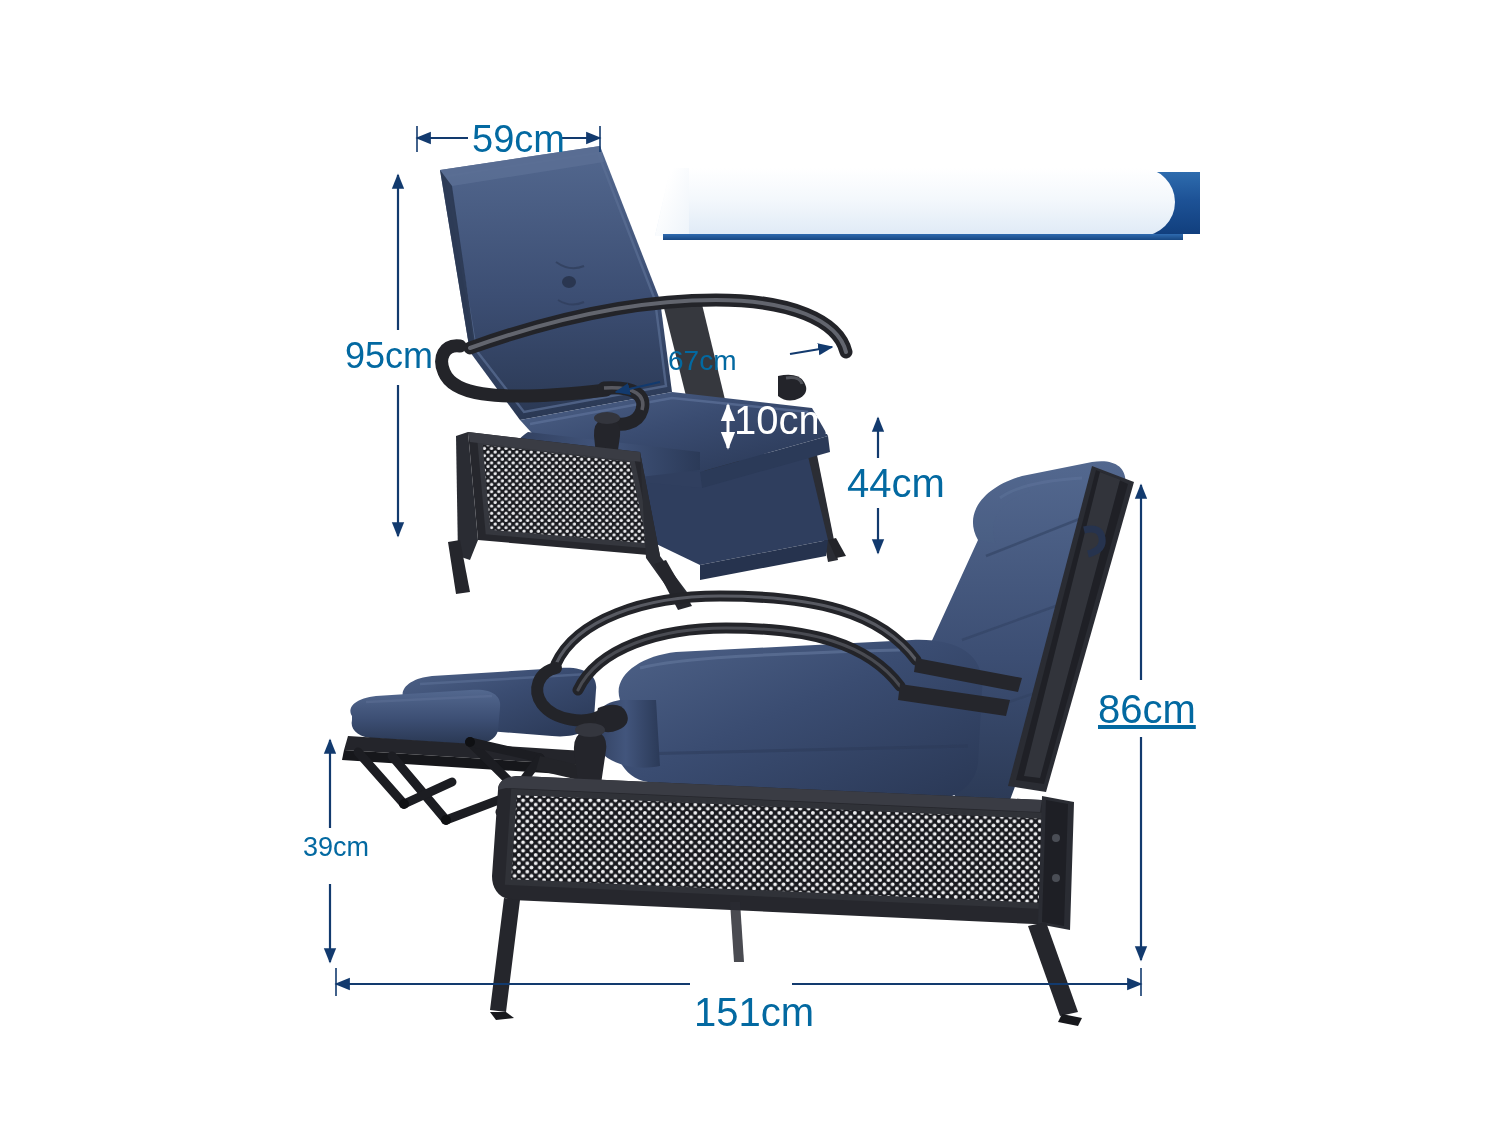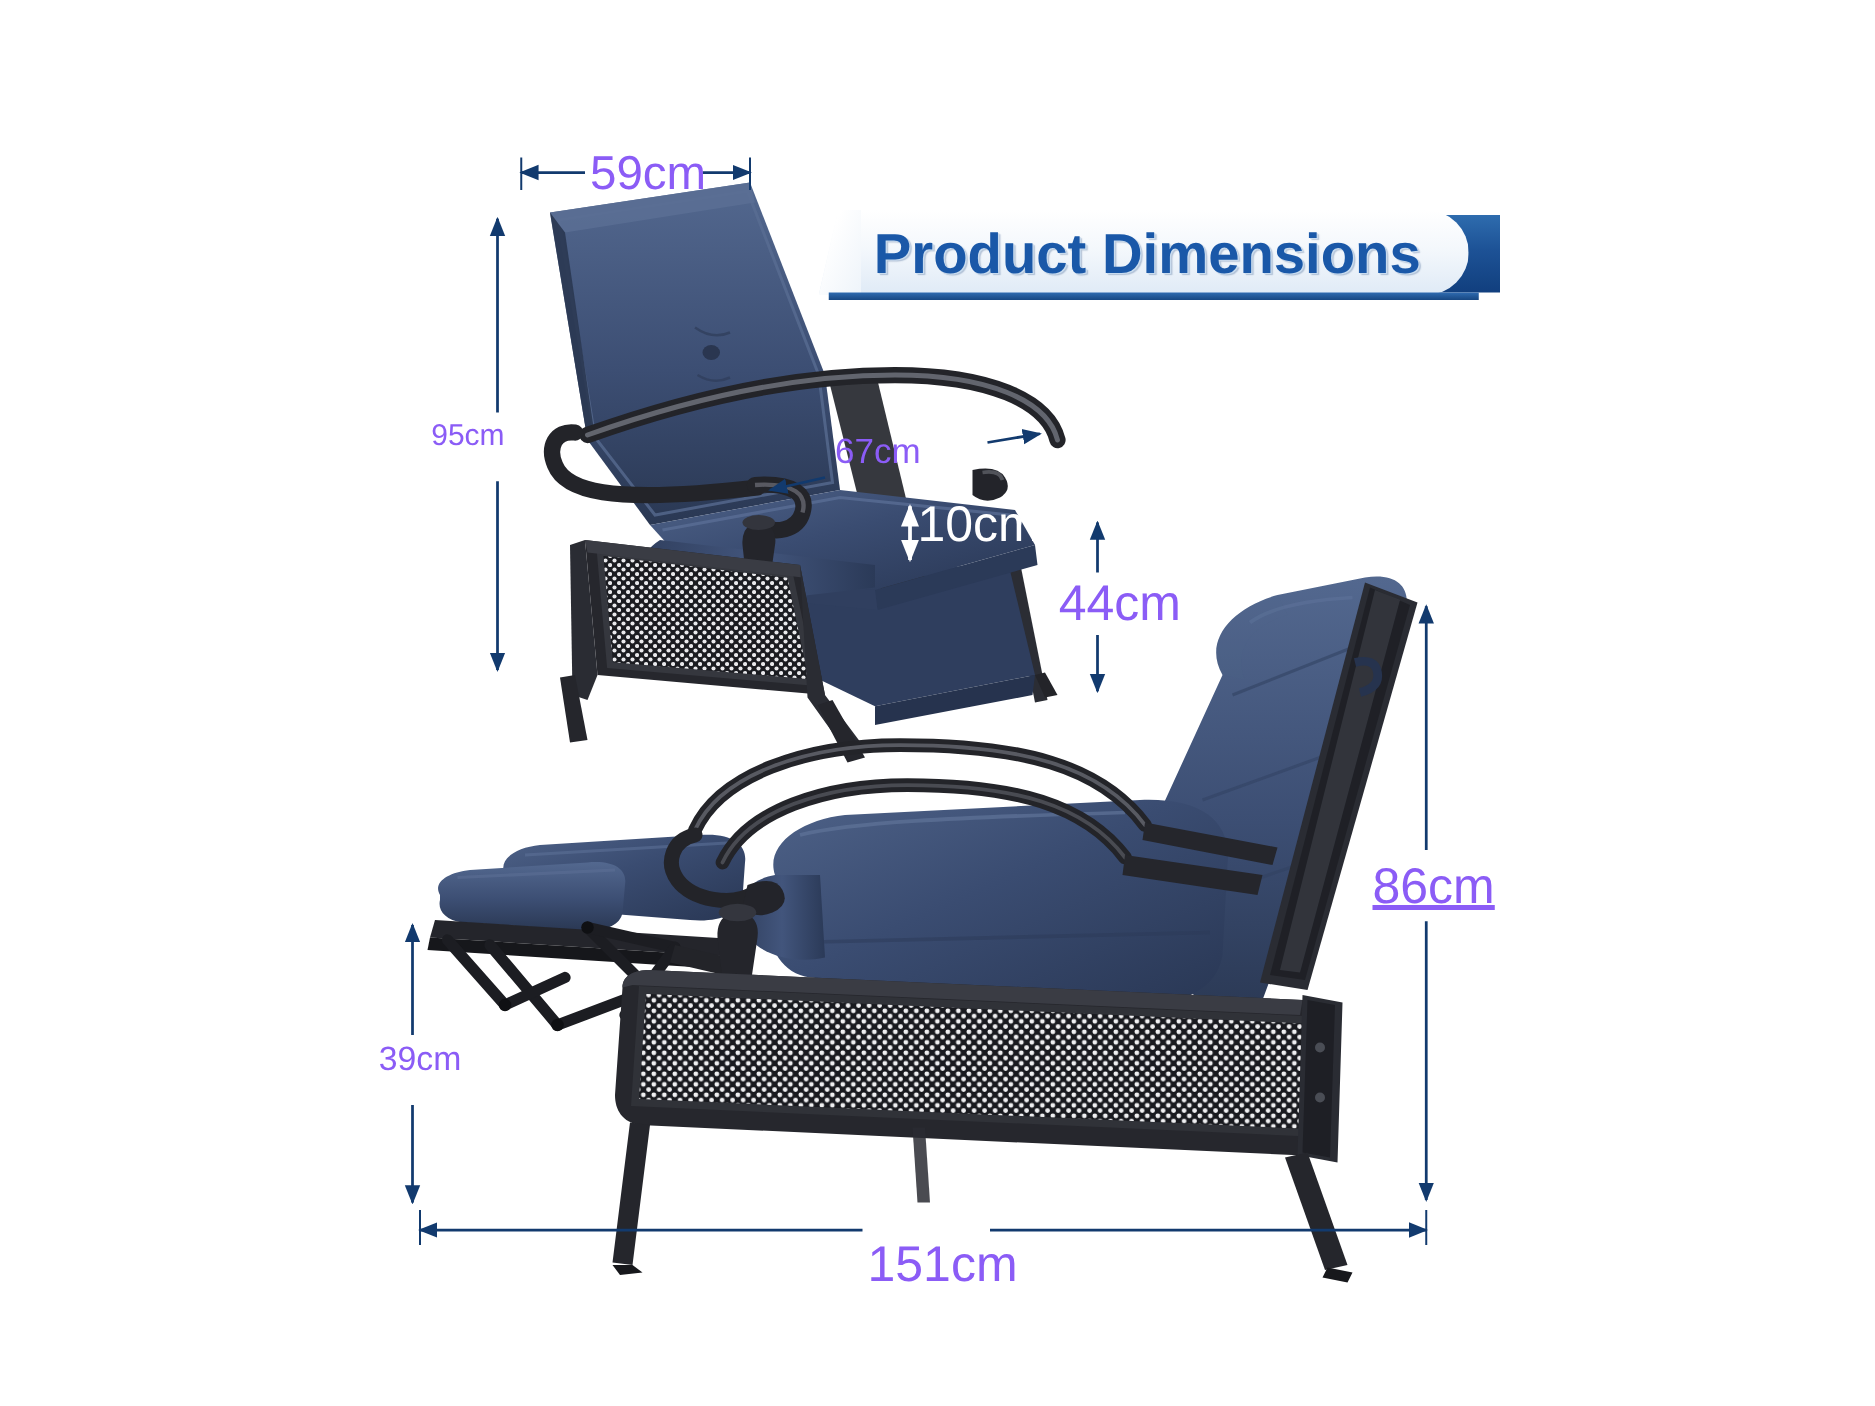--- a/index.html
+++ b/index.html
@@ -1,20 +1,20 @@
 <!DOCTYPE html>
 <html><head>
 <meta charset="utf-8">
 <style>
   html,body{margin:0;padding:0;background:#ffffff;}
   body{width:1500px;height:1125px;font-family:"Liberation Sans",sans-serif;overflow:hidden;}
   #stage{position:relative;width:1500px;height:1125px;background:#fff;}
 
   
-  .dim{position:absolute;color:#8b5cf6;font-family:"Liberation Sans",sans-serif;
+  .dim{position:absolute;color:#0369a1;font-family:"Liberation Sans",sans-serif;
        font-weight:400;white-space:nowrap;letter-spacing:0px;}
   .dim.white{color:#ffffff;text-align:right;}
 
   
   #banner{position:absolute;left:655px;top:168px;width:545px;height:72px;}
   #banner .capblock{position:absolute;right:0;top:4px;width:62px;height:62px;
       background:linear-gradient(180deg,#2e6cae 0%,#1d5296 45%,#113f7e 100%);}
   #banner .ribbon{position:absolute;left:0;top:0;width:520px;height:68px;
       background:linear-gradient(180deg,#ffffff 0%,#f4f8fc 45%,#dfeaf6 100%);
       border-radius:0 34px 34px 0;
@@ -263,34 +263,33 @@
       <line x1="1141" y1="968" x2="1141" y2="996" stroke-width="1.6"></line>
     </g>
 
     <g stroke="#ffffff" stroke-width="3" fill="none">
       <line x1="728" y1="405" x2="728" y2="448" marker-start="url(#ahws)" marker-end="url(#ahw)"></line>
     </g>
   </svg>
 
   <div class="dim" style="left:472px;top:118px;font-size:38px;">59cm</div>
 
-  <div class="dim" style="left:345px;top:335px;font-size:24px;">95cm</div>
+  <div class="dim" style="left:345px;top:335px;font-size:36px;">95cm</div>
 
   <div class="dim" style="left:668px;top:345px;font-size:28px;">67cm</div>
 
   <div class="dim white" style="left:734px;top:398px;font-size:40px;">10cm</div>
 
   <div class="dim" style="left:847px;top:461px;font-size:40px;">44cm</div>
 
   <div class="dim" style="left:1098px;top:687px;font-size:40px;text-decoration:underline;">86cm</div>
 
   <div class="dim" style="left:303px;top:832px;font-size:27px;">39cm</div>
 
   <div class="dim" style="left:694px;top:962px;font-size:40px;margin-top:28px;">151cm</div>
 
   <div id="banner">
     <div class="capblock"></div>
     <div class="ribbon"></div>
-    <div class="btitle">Product Dimensions</div>
     <div class="underbar"></div>
   </div>
 
 </div>
 
 </body></html>

